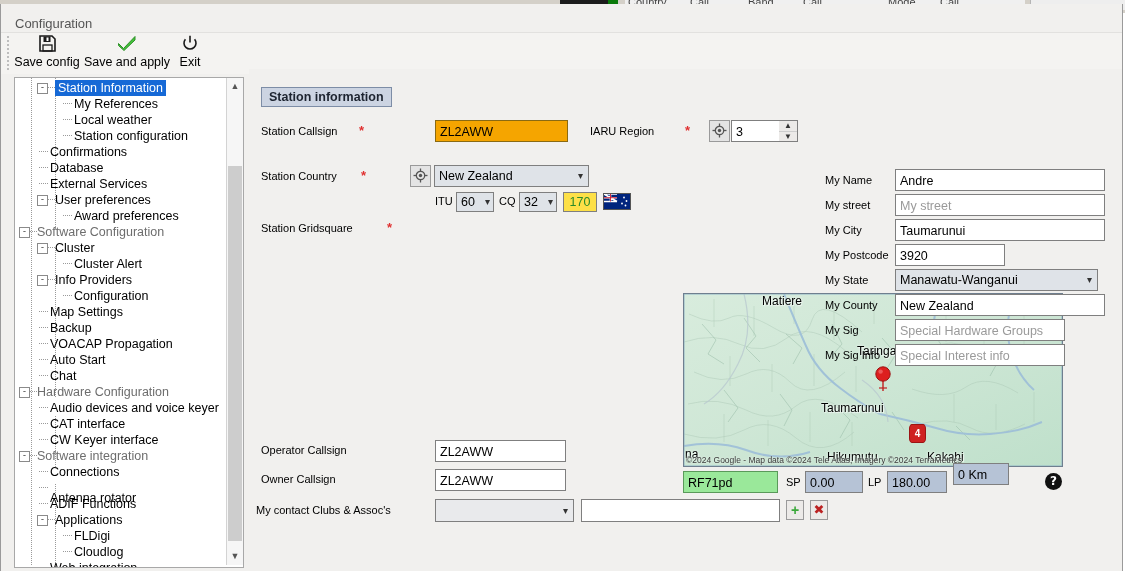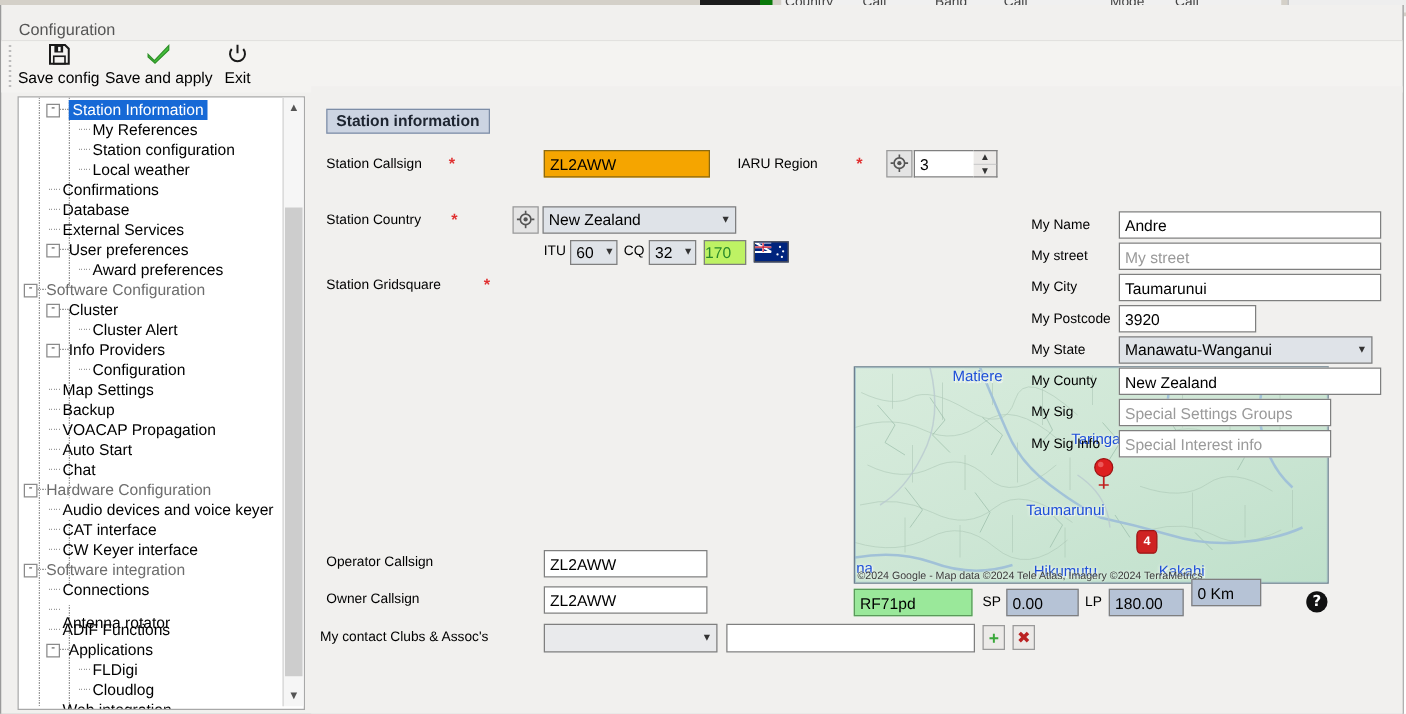--- a/index.html
+++ b/index.html
@@ -61,38 +61,38 @@
 
   .flabel{position:absolute;font-size:11px;color:#000;white-space:nowrap;}
   .req{position:absolute;color:#e03030;font-size:13px;font-weight:bold;}
 
   .tf{position:absolute;box-sizing:border-box;border:1px solid #7f7f7f;background:#fff;font-size:12.5px;
       padding:0 4px;line-height:22px;height:22px;color:#000;font-family:"Liberation Sans",sans-serif;}
   .tf.ph{color:#9a9a9a;}
   .tf.orange{background:#f5a500;border:1px solid #8a6a12;}
   .tf.green{background:#9ae89a;border:1px solid #5a9a5a;}
   .tf.bluegrey{background:#b6c3d6;border:1px solid #7f7f7f;}
-  .tf.greenfg{background:#bef264;color:#2a8a2a;text-align:left;padding:0;}
+  .tf.greenfg{background:#fde047;color:#2a8a2a;text-align:center;padding:0;}
 
   .sel2{position:absolute;box-sizing:border-box;height:22px;border:1px solid #7f7f7f;background:#dfe3e8;
         font-size:12.5px;line-height:20px;padding:0 4px;color:#000;}
   .sel2 .cv{position:absolute;right:5px;top:0;font-size:10px;color:#333;}
   .sel2.plain{background:#e9eaec;}
 
   .iconbtn{position:absolute;box-sizing:border-box;background:#e4e4e4;border:1px solid #9a9a9a;
            text-align:center;}
   .spin{position:absolute;box-sizing:border-box;width:19px;height:22px;border:1px solid #7f7f7f;
         border-left:none;background:#eceae8;}
   .spin div{height:10px;line-height:10px;text-align:center;font-size:8px;color:#333;}
   .spin .d2{border-top:1px solid #cdcdcd;}
 
   
   .map{position:absolute;left:434px;top:224px;width:378px;height:172px;border:1px solid #6f7f8f;overflow:hidden;
        background:#cfe6d8;}
-  .maplbl{position:absolute;color:#1d4ed8;font-size:12px;white-space:nowrap;
+  .maplbl{position:absolute;color:#000000;font-size:12px;white-space:nowrap;
           text-shadow:0 0 3px #e9f3ec,0 0 3px #e9f3ec,1px 1px 0 #eef5f0;}
   .attrib{position:absolute;left:2px;bottom:1px;font-size:8.5px;color:#3a3a3a;white-space:nowrap;
           text-shadow:0 0 2px #dfeee4,0 0 2px #dfeee4;}
   .pin{position:absolute;left:190px;top:72px;width:18px;height:26px;}
   .shield{position:absolute;left:225px;top:130px;width:15px;height:17px;background:#cf2222;
           border-radius:3px/5px;color:#fff;font-size:10px;font-weight:bold;text-align:center;line-height:17px;
           border:1px solid #9b1414;}
 
   .helpic{position:absolute;width:17px;height:17px;border-radius:50%;background:#111;color:#fff;
           font-size:12px;font-weight:bold;text-align:center;line-height:17px;font-family:"DejaVu Sans",sans-serif;}
@@ -170,25 +170,25 @@
             <span class="exp" style="left: 22px;">-</span>
             <span class="dash" style="left: 33px;"></span>
             <span class="lbl" style="left: 40px;">Station Information</span>
           </div>
           <div class="tnode">
             <span class="elb" style="left: 48px;"></span>
             <span class="lbl" style="left: 59px;">My References</span>
           </div>
           <div class="tnode">
             <span class="elb" style="left: 48px;"></span>
+            <span class="lbl" style="left: 59px;">Local weather</span>
+          </div>
+          <div class="tnode">
+            <span class="elb" style="left: 48px;"></span>
             <span class="lbl" style="left: 59px;">Station configuration</span>
-          </div>
-          <div class="tnode">
-            <span class="elb" style="left: 48px;"></span>
-            <span class="lbl" style="left: 59px;">Local weather</span>
           </div>
           <div class="tnode">
             <span class="elb" style="left: 24px;"></span>
             <span class="lbl" style="left: 35px;">Confirmations</span>
           </div>
           <div class="tnode">
             <span class="elb" style="left: 24px;"></span>
             <span class="lbl" style="left: 35px;">Database</span>
           </div>
           <div class="tnode">
@@ -480,20 +480,20 @@
           <div class="tf ph" placeholder="My street" style="left: 646px; top: 125px; width: 210px;">My street</div>
           <div class="flabel" style="left: 576px; top: 155px;">My City</div>
           <div class="tf" placeholder="" style="left: 646px; top: 150px; width: 210px;">Taumarunui</div>
           <div class="flabel" style="left: 576px; top: 180px;">My Postcode</div>
           <div class="tf" placeholder="" style="left: 646px; top: 175px; width: 110px;">3920</div>
           <div class="flabel" style="left: 576px; top: 205px;">My State</div>
           <div class="sel2" style="left: 646px; top: 200px; width: 203px;"><span>Manawatu-Wanganui</span><span class="cv">▾</span></div>
           <div class="flabel" style="left: 576px; top: 230px;">My County</div>
           <div class="tf" placeholder="" style="left: 646px; top: 225px; width: 210px;">New Zealand</div>
           <div class="flabel" style="left: 576px; top: 255px;">My Sig</div>
-          <div class="tf ph" placeholder="Special Interest Groups" style="left: 646px; top: 250px; width: 170px;">Special Settings Groups</div>
+          <div class="tf ph" placeholder="Special Interest Groups" style="left: 646px; top: 250px; width: 170px;">Special Hardware Groups</div>
           <div class="flabel" style="left: 576px; top: 280px;">My Sig Info</div>
           <div class="tf ph" placeholder="Special Interest info" style="left: 646px; top: 275px; width: 170px;">Special Interest info</div>
         </div>
 
     </div>
   </div>
 </div>
 
 </body></html>

